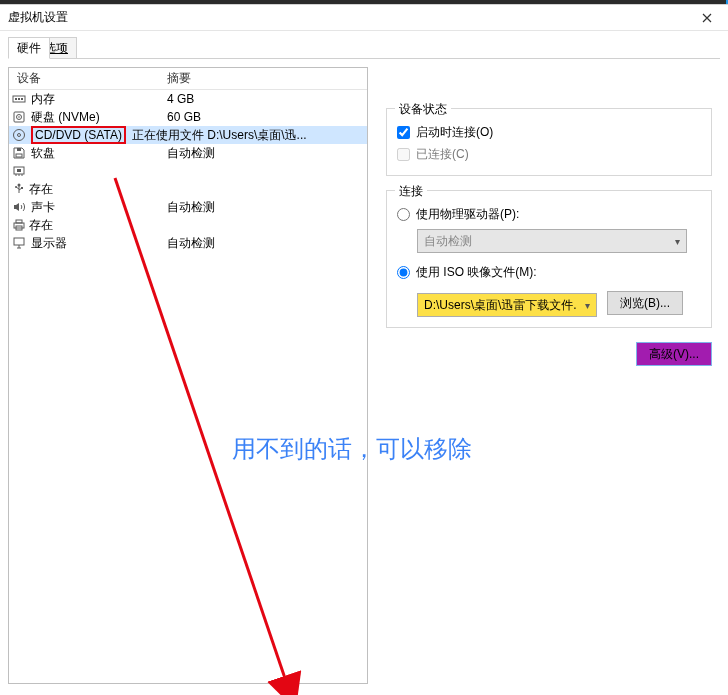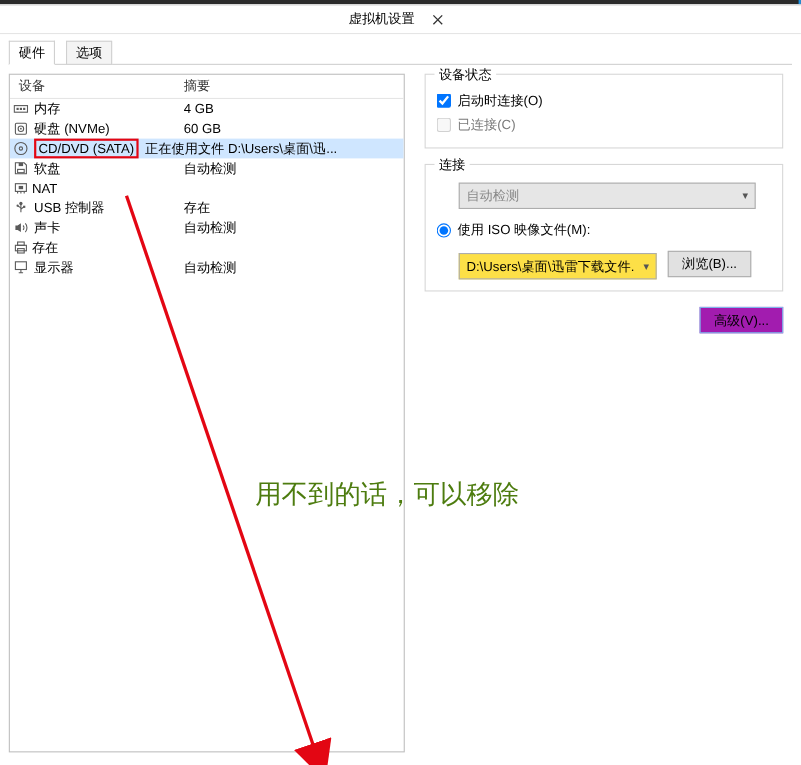--- a/index.html
+++ b/index.html
@@ -2,21 +2,21 @@
 <html><head>
 <meta charset="utf-8">
 <style>
   * { box-sizing: border-box; margin: 0; padding: 0; }
   html, body { width: 728px; height: 695px; font-family: "Microsoft YaHei", Tahoma, sans-serif; font-size: 12px; color: #000; background: #fff; overflow: hidden; }
   
   .bg-remnant { position: absolute; top: 0; left: 0; width: 728px; height: 4px; background: #2b2b2b; }
   .bg-remnant::after { content: ""; position: absolute; right: 0; top: 0; width: 2px; height: 4px; background: #1c97ea; }
   .dialog { position: absolute; top: 4px; left: 0; width: 728px; height: 691px; background: #fff; border-top: 1px solid #d2d2d2; }
   
-  .titlebar { display: flex; align-items: center; justify-content: center; height: 26px; padding: 0 0 0 8px; border-bottom: 1px solid #e5e5e5; }
+  .titlebar { display: flex; align-items: center; justify-content: space-between; height: 26px; padding: 0 0 0 8px; border-bottom: 1px solid #e5e5e5; }
   .titlebar .title { font-size: 12px; }
   .close-btn { width: 42px; height: 100%; display: flex; align-items: center; justify-content: center; color: #333; font-size: 13px; cursor: pointer; }
   
   .tab-strip { position: relative; height: 22px; margin: 6px 8px 0 8px; border-bottom: 1px solid #d0d0d0; }
   .tab { position: absolute; top: 0; height: 22px; line-height: 21px; padding: 0 8px; border: 1px solid #d0d0d0; background: #fff; font-size: 12px; cursor: pointer; text-align: center; }
   .tab.active { border-bottom: 1px solid #fff; z-index: 2; }
   .tab.inactive { background: #f4f4f4; z-index: 1; }
   
   .content { display: flex; padding: 0 8px; height: 635px; }
   .left-pane { width: 360px; padding-top: 8px; }
@@ -26,58 +26,58 @@
   .hw-header .col-sum { flex: 1; }
   .hw-rows { }
   .hw-row { display: flex; align-items: center; height: 18px; line-height: 18px; white-space: nowrap; cursor: pointer; }
   .hw-row .icon { width: 20px; display: flex; align-items: center; justify-content: center; }
   .hw-row .icon svg { width: 14px; height: 14px; display: block; }
   .hw-row .dev { width: 138px; padding-left: 2px; }
   .hw-row .sum { flex: 1; overflow: hidden; text-overflow: ellipsis; padding-right: 4px; }
   .hw-row.selected { background: #cfe6ff; }
   .hw-row .highlight { border: 2px solid #e30613; padding: 0 2px; margin-left: 2px; line-height: 14px; }
   
-  .right-pane { flex: 1; padding: 8px 8px 24px 18px; position: relative; }
+  .right-pane { flex: 1; padding: 8px 8px 24px 18px; position: relative; margin-top: 41px; }
   .group { border: 1px solid #d7d7d7; position: relative; padding: 12px 10px 10px 10px; margin-bottom: 14px; }
   .group .legend { position: absolute; top: -8px; left: 8px; background: #fff; padding: 0 4px; font-size: 12px; }
   .chk-row, .radio-row { display: flex; align-items: center; height: 22px; }
   .chk-row input, .radio-row input { margin-right: 6px; }
   .chk-row.disabled { color: #7a7a7a; }
   .indent { margin-left: 20px; }
   .select { width: 270px; height: 24px; border: 1px solid #adadad; background: #e6e6e6; color: #888; display: flex; align-items: center; justify-content: space-between; padding: 0 6px; margin-top: 4px; }
   .select.enabled { background: #fde047; color: #000; }
   .select .caret { font-size: 10px; color: #555; }
   .iso-row { display: flex; gap: 10px; margin-top: 6px; align-items: center; }
   .iso-row .select { width: 180px; }
   .btn { height: 24px; border: 1px solid #adadad; background: #e1e1e1; padding: 0 12px; font-size: 12px; cursor: pointer; display: inline-flex; align-items: center; justify-content: center; }
   .adv-row { text-align: right; }
   .btn.adv { border-color: #7eb4ea; background: #a21caf; }
   
   .annot { position: absolute; pointer-events: none; }
-  .annot-text { color: #4d7c0f; font-size: 24px; font-weight: 400; font-family: "Microsoft YaHei", sans-serif; }
+  .annot-text { color: #3b82f6; font-size: 24px; font-weight: 400; font-family: "Microsoft YaHei", sans-serif; }
   .arrow { position: absolute; top: 168px; left: 110px; pointer-events: none; }
 </style>
 </head>
 <body>
 
 <div class="bg-remnant"></div>
 
 <div class="dialog">
   <div class="titlebar">
     <div class="title">虚拟机设置</div>
     <div class="close-btn">
       <svg width="10" height="10" viewBox="0 0 10 10">
           <path d="M1 1 L9 9 M9 1 L1 9" stroke="#333" stroke-width="1.2"></path>
         </svg>
     </div>
   </div>
 
   <div class="tab-strip">
     <div class="tab active" style="left:0; min-width:40px;">硬件</div>
-    <div class="tab inactive" style="left:52px; min-width:40px;">选项</div>
+    <div class="tab inactive" style="left:27px; min-width:40px;text-decoration:underline;">选项</div>
   </div>
 
   <div class="content">
     <div class="left-pane">
       <div class="hw-list">
         <div class="hw-header">
           <div class="col-dev">设备</div>
           <div class="col-sum">摘要</div>
         </div>
         <div class="hw-rows">
@@ -132,34 +132,32 @@
           </div>
 
           <div class="hw-row">
             <div class="icon">
                 <svg viewBox="0 0 14 14">
                   <rect x="2" y="3" width="10" height="7" fill="none" stroke="#5a5a5a"></rect>
                   <rect x="5" y="5" width="4" height="3" fill="#5a5a5a"></rect>
                   <path d="M4 10v2M7 10v2M10 10v2" stroke="#5a5a5a"></path>
                 </svg>
               </div>
-            <div class="sum">NAT</div>
           </div>
 
           <div class="hw-row">
             <div class="icon">
                 <svg viewBox="0 0 14 14">
                   <circle cx="7" cy="3" r="1.5" fill="#5a5a5a"></circle>
                   <path d="M7 4v7" stroke="#5a5a5a"></path>
                   <path d="M7 7l-3 -2M7 8l3 -2" stroke="#5a5a5a"></path>
                   <circle cx="4" cy="5" r="1" fill="#5a5a5a"></circle>
                   <rect x="9" y="5" width="2" height="2" fill="#5a5a5a"></rect>
                 </svg>
               </div>
-            <div class="dev">USB 控制器</div>
             <div class="sum">存在</div>
           </div>
 
           <div class="hw-row">
             <div class="icon">
                 <svg viewBox="0 0 14 14">
                   <path d="M2 5h2l3-2v8l-3-2H2z" fill="#5a5a5a"></path>
                   <path d="M9 5c1 1 1 3 0 4M11 3c2 2 2 6 0 8" fill="none" stroke="#5a5a5a"></path>
                 </svg>
               </div>
@@ -202,20 +200,24 @@
         </label>
         <label class="chk-row disabled">
           <input type="checkbox" disabled="" style="">
           <span>已连接(C)</span>
         </label>
       </div>
 
       <div class="group">
         <div class="legend">连接</div>
 
+        <label class="radio-row">
+          <input type="radio" name="conn" style="">
+          <span>使用物理驱动器(P):</span>
+        </label>
         <div class="indent">
           <div class="select">
             <span>自动检测</span>
             <span class="caret">▾</span>
           </div>
         </div>
 
         <label class="radio-row" style="margin-top:8px">
           <input type="radio" name="conn" checked="" style="">
           <span>使用 ISO 映像文件(M):</span>

